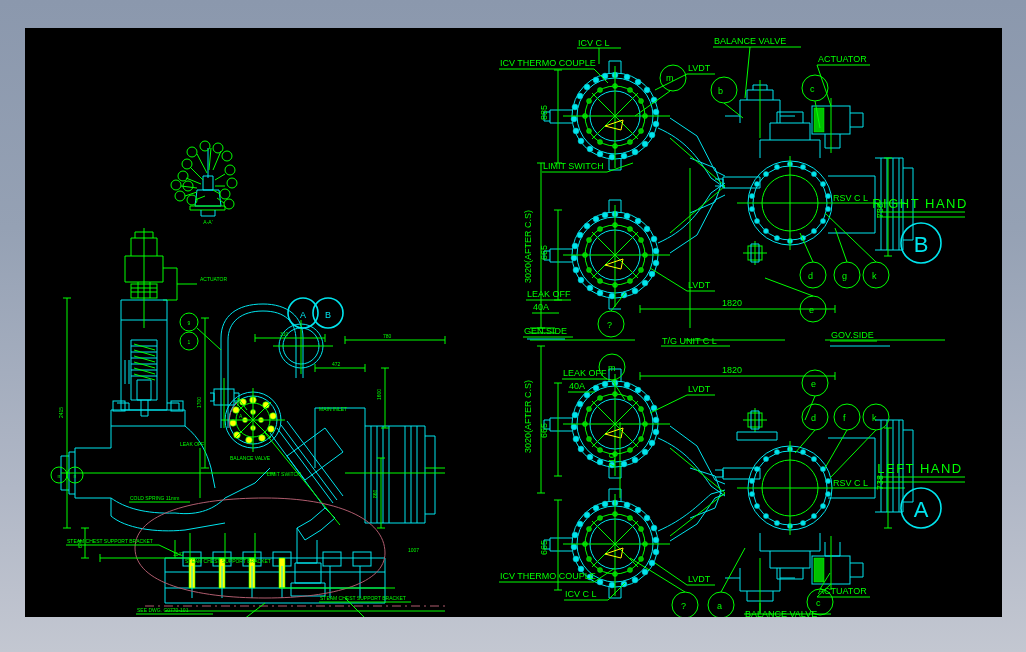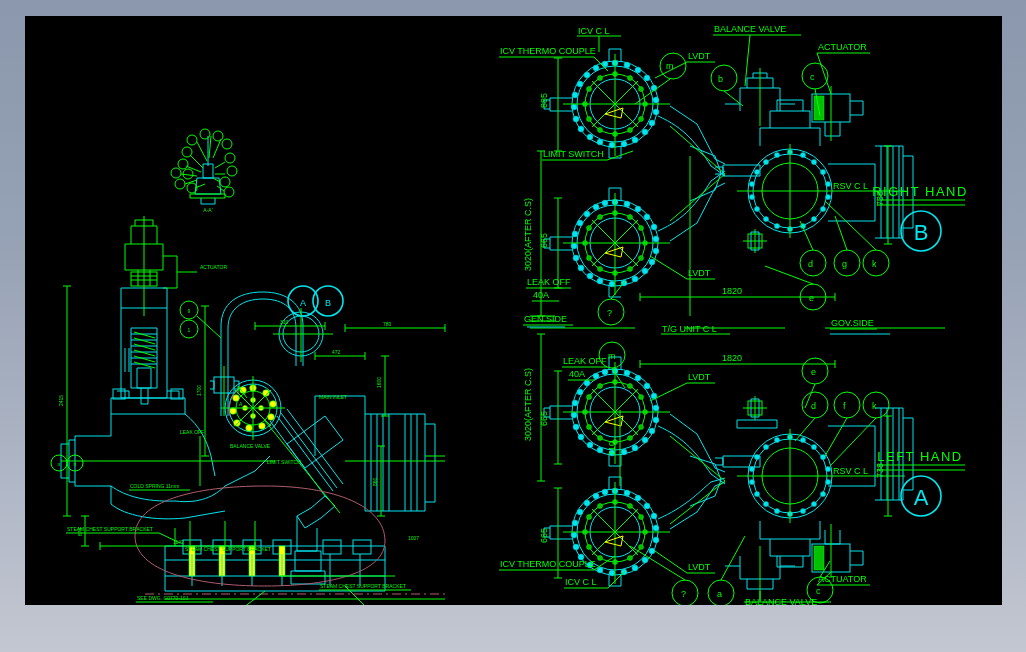--- a/index.html
+++ b/index.html
@@ -4,21 +4,21 @@
 <title>CAD Drawing</title>
 <style>
   html,body{margin:0;padding:0;}
   body{
     width:1026px;height:652px;overflow:hidden;
     background:linear-gradient(180deg,#8b98ad 0%,#95a1b4 35%,#b0b7c6 75%,#c3c7d1 100%);
     font-family:"Liberation Sans", sans-serif;
   }
   #root{position:relative;width:1026px;height:652px;}
   #canvas{
-    position:absolute;left:25px;top:16px;width:977px;height:589px;
+    position:absolute;left:25px;top:28px;width:977px;height:589px;
     background:#000;overflow:hidden;
   }
   svg.layer{position:absolute;left:0;top:0;width:977px;height:589px;overflow:visible;}
   text{font-family:"Liberation Sans", sans-serif;}
   .ln-g{stroke:#00ff00;fill:none;stroke-width:1;}
   .ln-c{stroke:#00e5ee;fill:none;stroke-width:1;}
   .ln-y{stroke:#ffff00;fill:none;stroke-width:1;}
   .ln-m{stroke:#b05c6e;fill:none;stroke-width:1;}
   .fill-y{fill:#ffff00;stroke:#00ff00;stroke-width:0.6;}
   .fill-c{fill:#00e5ee;stroke:#0aa;stroke-width:0.5;}

